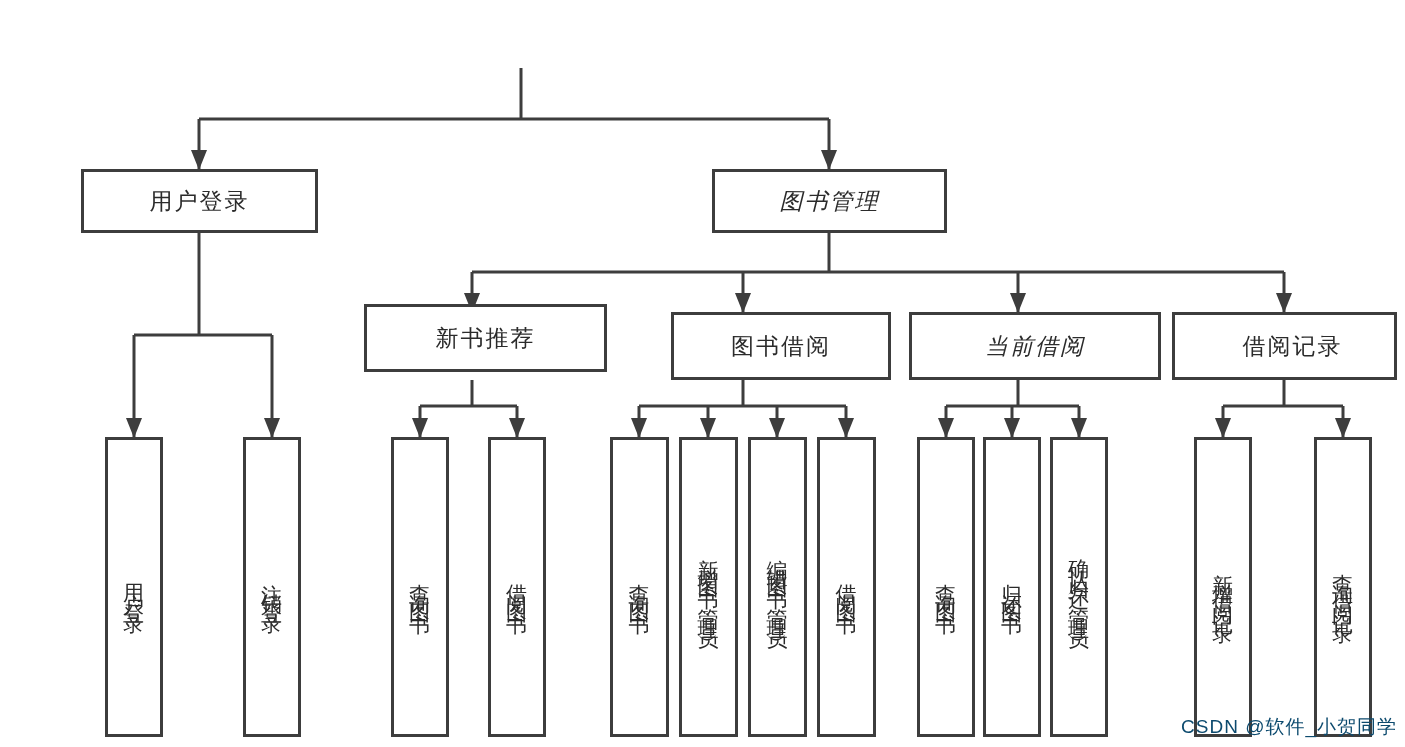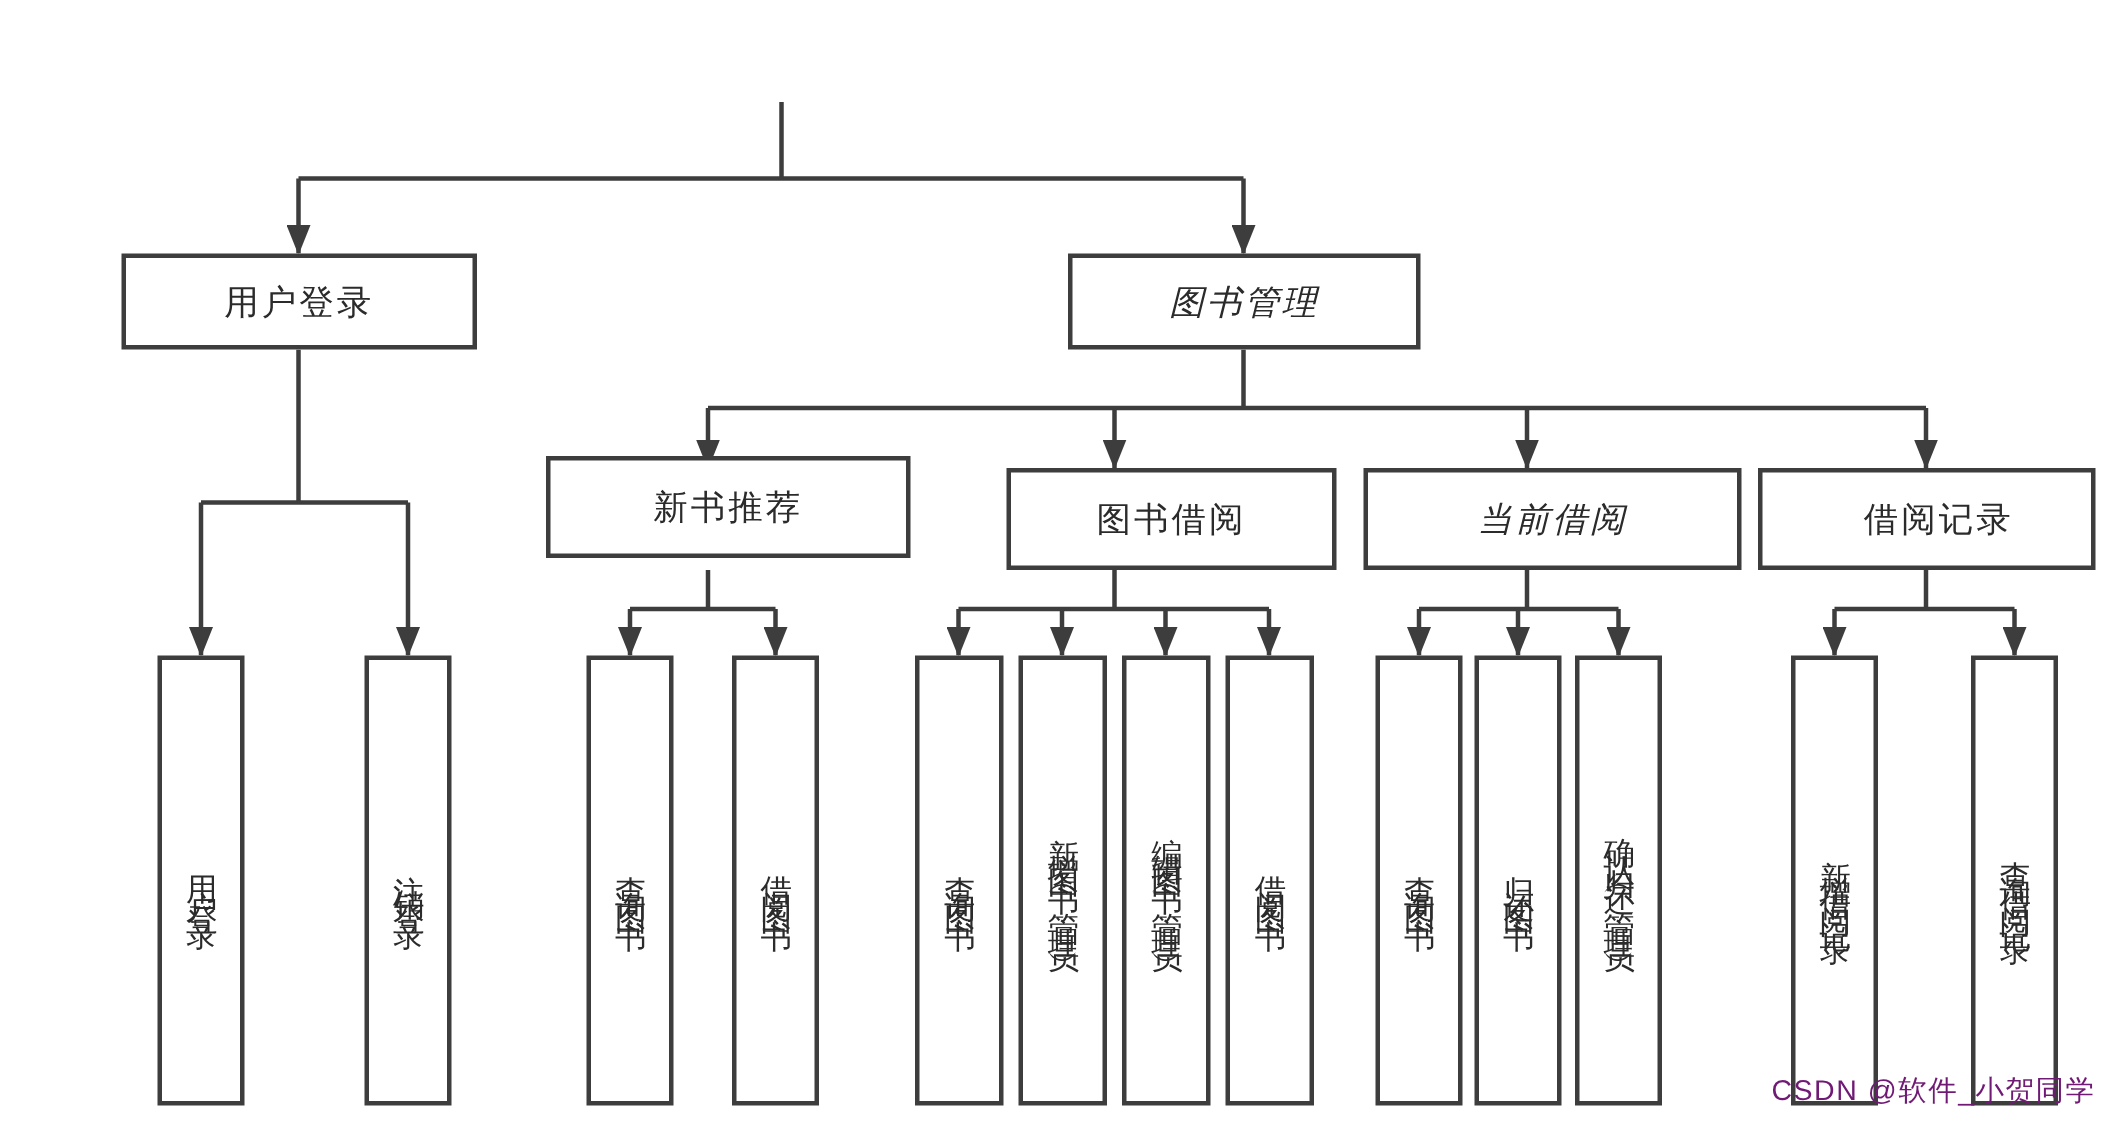--- a/index.html
+++ b/index.html
@@ -52,21 +52,21 @@
     font-size: 21px;
     letter-spacing: 10px;
     line-height: 1;
     white-space: nowrap;
   }
   .watermark {
     position: absolute;
     right: 8px;
     bottom: 7px;
     font-size: 19px;
-    color: #701a75;
+    color: #0c4a6e;
     letter-spacing: 1px;
     white-space: nowrap;
     z-index: 5;
     pointer-events: none;
   }
 </style>
 </head>
 <body>
 
 <div class="canvas">

